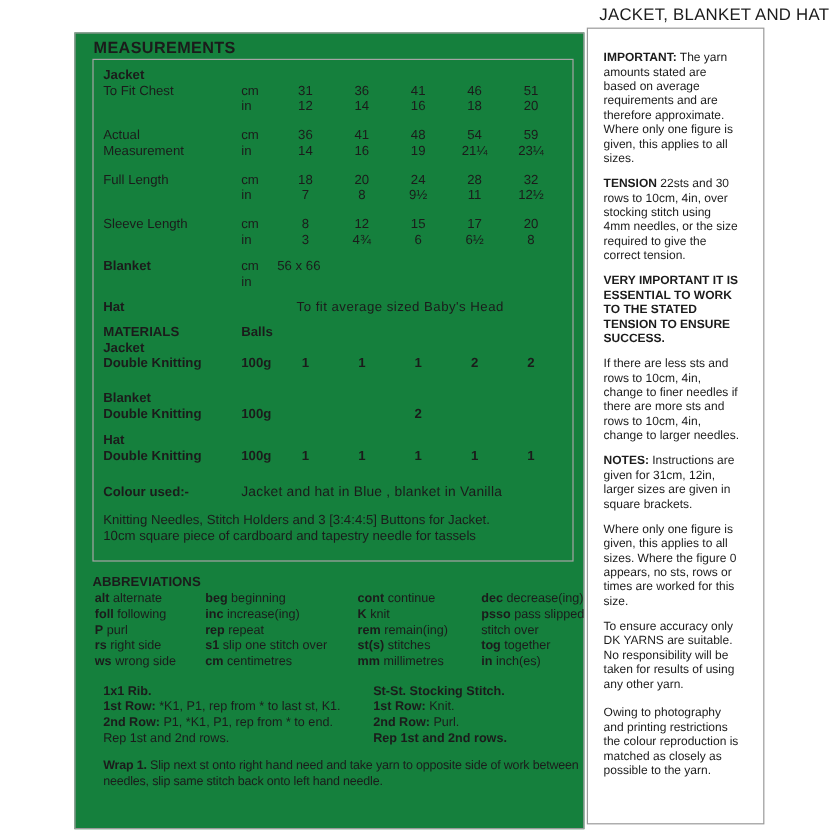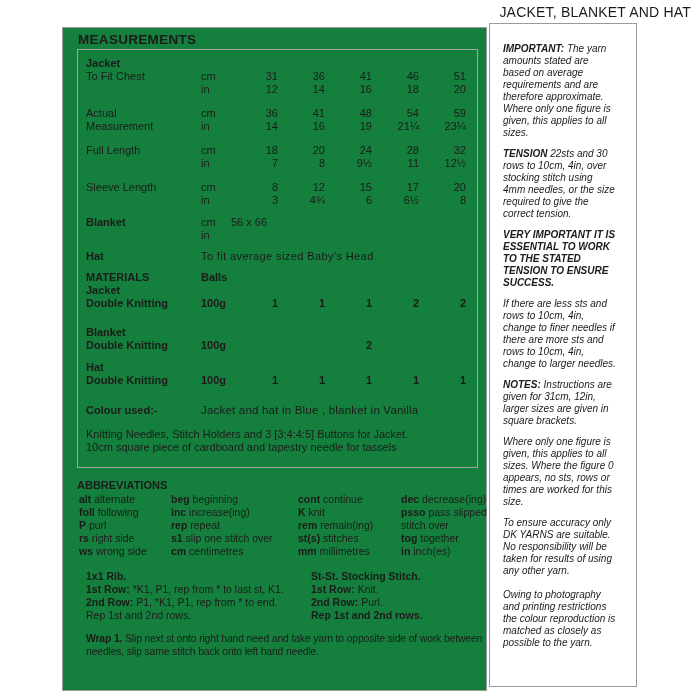--- a/index.html
+++ b/index.html
@@ -15,43 +15,43 @@
 
   .main-box{position:absolute;left:62px;top:27px;width:423px;height:662px;border:1px solid #9a9a9a;background:#15803d}
   .m-title{position:absolute;left:15px;top:4px;font-size:13.5px;font-weight:bold;letter-spacing:.3px}
 
   .inner-box{
     position:absolute;left:14px;top:21px;width:401px;height:419px;
     border:1px solid #a5a5a5;box-sizing:border-box;padding:7px 0 0 8px;
     font-size:11px;line-height:13px;
   }
   .grid{display:grid;grid-template-columns:115px 30px repeat(5,47px)}
-  .v{text-align:right}
+  .v{text-align:center}
   .v5{grid-column:3/8;}
-  .v6{grid-column:2/8;letter-spacing:.4px}
+  .v6{grid-column:2/8;text-align:center;letter-spacing:.4px}
   .vc{grid-column:2/8;font-size:11.5px;letter-spacing:.2px}
   .mb11{margin-bottom:11px}
   .mb9{margin-bottom:9px}
   .mb8{margin-bottom:8px}
   .mb16{margin-bottom:16px}
   .mb17{margin-bottom:17px}
   .req{margin-top:11px}
 
   .abbr-title{position:absolute;left:14px;top:451px;font-size:11px;font-weight:bold}
   .abbr-grid{position:absolute;left:16px;top:465px;display:flex;font-size:10.5px;line-height:13px}
   .acol1{width:92px}.acol2{width:127px}.acol3{width:103px}.acol4{width:86px}
 
   .rib{position:absolute;left:23px;top:542px;font-size:10.5px;line-height:13px}
   .stst{position:absolute;left:248px;top:542px;font-size:10.5px;line-height:13px}
   .wrap{position:absolute;left:23px;top:604px;width:398px;font-size:10.4px;line-height:13px;letter-spacing:-.15px}
 
   .sidebar-box{
     position:absolute;left:489px;top:23px;width:148px;height:664px;
     border:1px solid #9a9a9a;box-sizing:border-box;padding:19px 20px 0 13px;
-    font-size:10px;line-height:12px;font-style:italic;
+    font-size:10px;line-height:12px;
   }
   .sp{margin:0 0 9px 0}
   .mt8{margin-top:8px}
   .mt12{margin-top:12px}
 </style>
 </head>
 <body>
 
 <div class="page-header">JACKET, BLANKET AND HAT</div>
 

